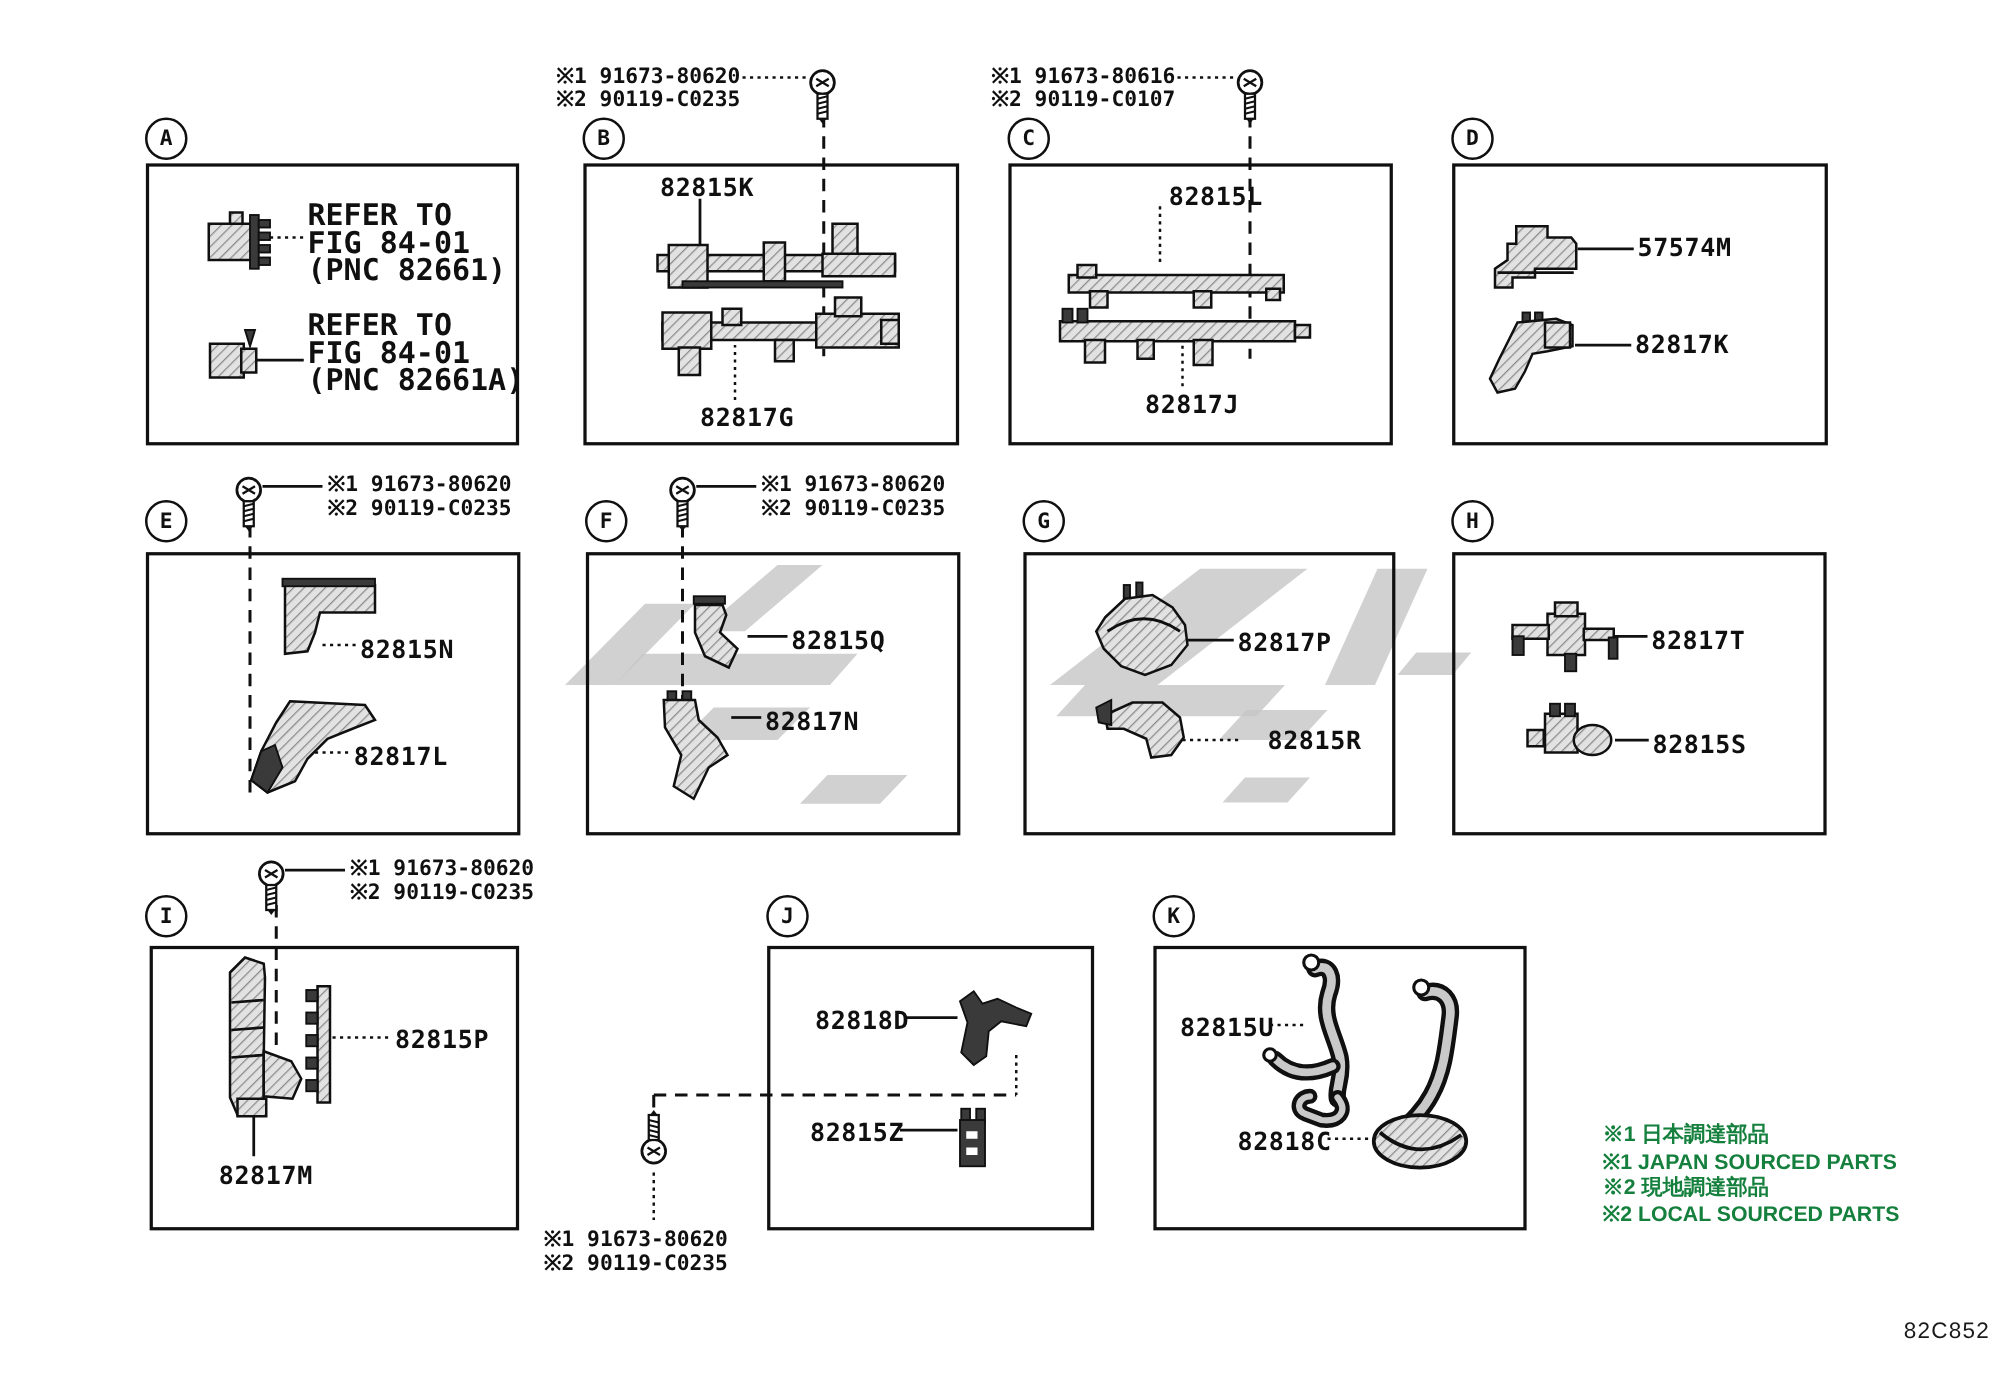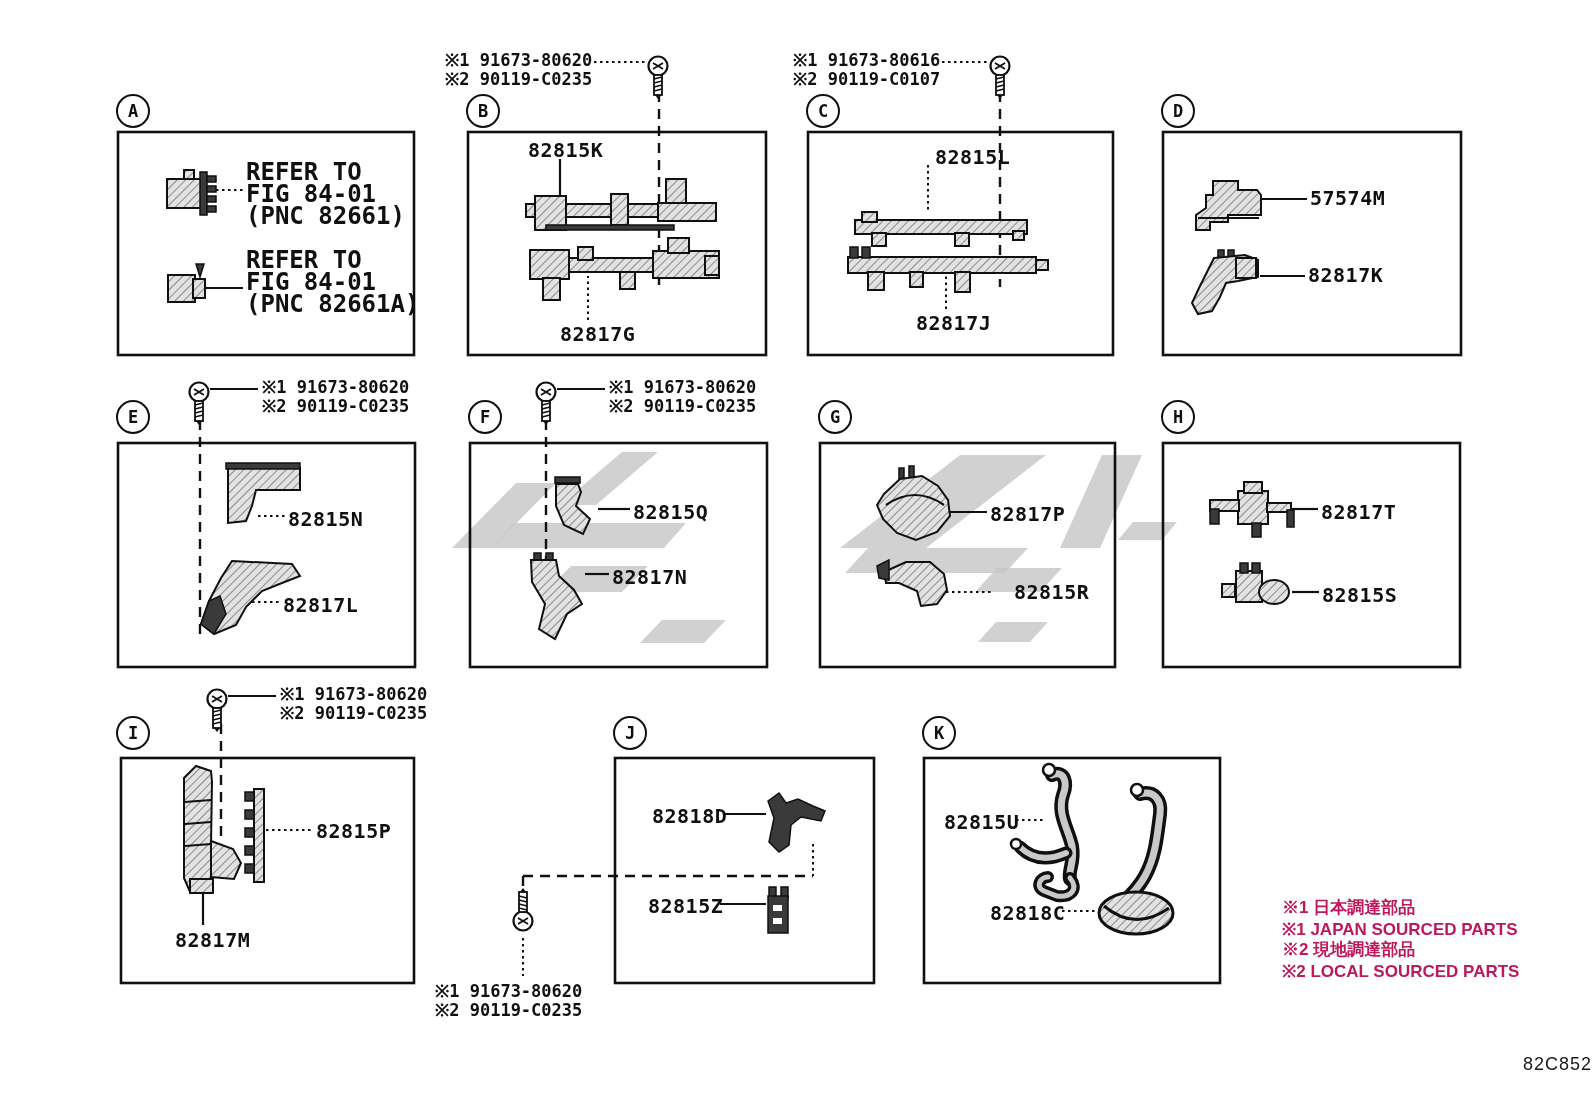--- a/index.html
+++ b/index.html
@@ -6,21 +6,21 @@
   #stage{position:relative;width:1592px;height:1099px;background:#fff;overflow:hidden;
          font-family:"DejaVu Sans Mono", monospace;color:#101010;}
   #gfx{position:absolute;left:0;top:0;}
   .letter{position:absolute;width:30px;height:30px;border:2.5px solid #101010;border-radius:50%;
           display:flex;align-items:center;justify-content:center;
           font-size:17px;font-weight:bold;line-height:1;background:#fff;}
   .plabel{position:absolute;font-size:20px;font-weight:bold;letter-spacing:0.5px;white-space:pre;}
   .note{position:absolute;font-size:24px;font-weight:bold;white-space:pre;}
   .fast{position:absolute;font-size:17px;font-weight:bold;white-space:pre;letter-spacing:0px;}
   .legend-line{position:absolute;left:1282px;font-size:17px;font-weight:bold;
-               font-family:"Liberation Sans", sans-serif;white-space:pre;color:#be185d;}
+               font-family:"Liberation Sans", sans-serif;white-space:pre;color:#15803d;}
   .figcode{position:absolute;left:1479px;top:1054px;font-size:18px;
            font-family:"Liberation Sans", sans-serif;color:#1a1a1a;letter-spacing:1px;margin-left:44px;}
   .box{fill:none;stroke:#101010;stroke-width:2.6;}
   .solid{stroke:#101010;stroke-width:2.2;fill:none;}
   .dot{stroke:#101010;stroke-width:2;fill:none;stroke-dasharray:2.5,3.5;}
   .dash{stroke:#101010;stroke-width:2.4;fill:none;stroke-dasharray:10,7;}
   .part{fill:url(#h);stroke:#101010;stroke-width:2;}
   .dark{fill:#3a3a3a;stroke:#101010;stroke-width:1.5;}
   .wm{fill:#c5c5c5;opacity:0.8;}
 </style>

